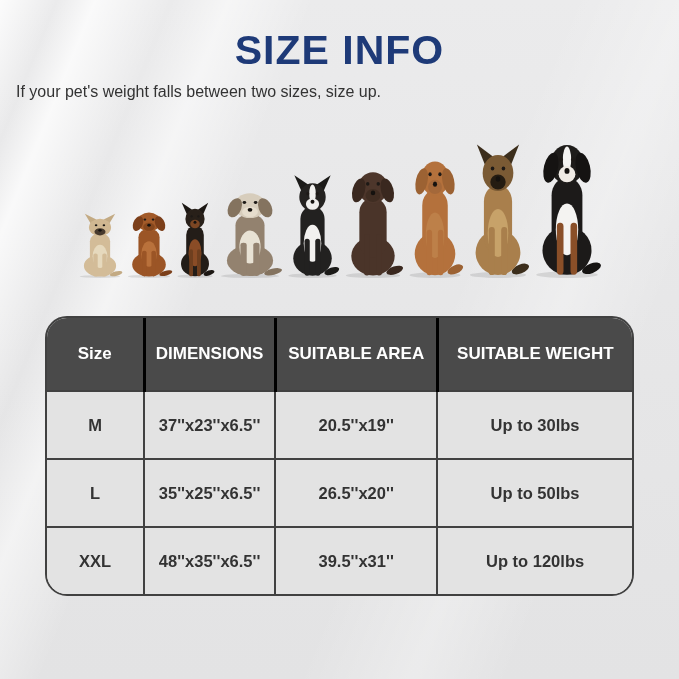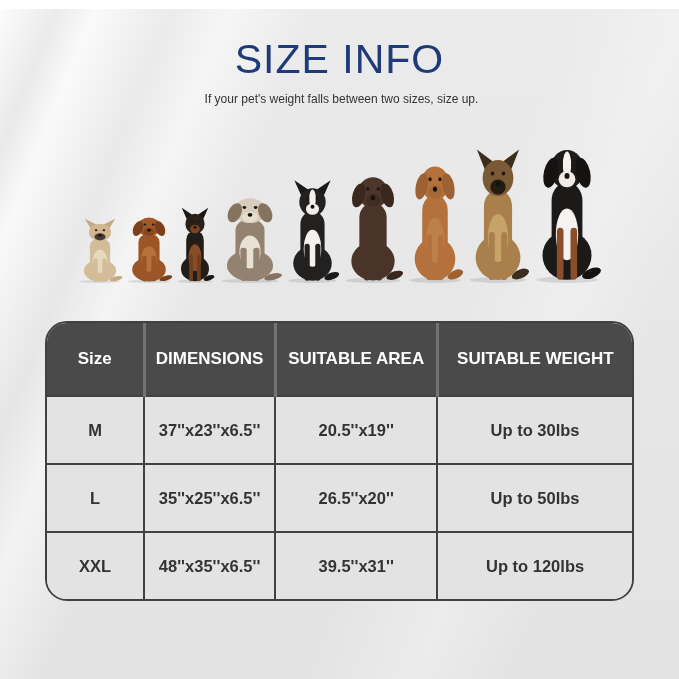--- a/index.html
+++ b/index.html
@@ -13,29 +13,28 @@
     background:
       linear-gradient(112deg,
         rgba(255,255,255,.85) 0%, rgba(255,255,255,0) 6%,
         rgba(255,255,255,.75) 10%, rgba(255,255,255,0) 18%,
         rgba(255,255,255,.55) 24%, rgba(255,255,255,0) 33%,
         rgba(255,255,255,0) 60%, rgba(255,255,255,.30) 72%,
         rgba(255,255,255,0) 82%),
       linear-gradient(180deg,#ebebec 0%,#e6e6e7 55%,#e3e3e4 100%);
   }
   .title{
-    margin:9px;padding-top:27px;
+    margin:0;padding-top:27px;
     text-align:center;
-    font-size:41px;font-weight:normal;letter-spacing:1px;
+    font-size:41px;font-weight:bold;letter-spacing:1px;
     color:var(--title-color,#1e3a78);
   }
   .subtitle{
-    margin:9px 0 0 4px;
-    text-align:center;
-    font-size:12px;color:#333;
+    margin:9px 0 0 16px;
+    font-size:16px;color:#333;
   }
   .dogs-row{
     margin-top:27px;
     height:150px;
     display:flex;
     align-items:flex-end;
     justify-content:center;
     gap:2px;
   }
   .dogs-row svg{display:block;flex:0 0 auto;}
@@ -55,21 +54,21 @@
   .size-table col.c0{width:16.6%;}
   .size-table col.c1{width:22.4%;}
   .size-table col.c2{width:27.7%;}
   .size-table col.c3{width:33.3%;}
   .size-table th{
     background:var(--header-bg,#4a4a4a);
     color:var(--header-fg,#ffffff);
     height:70px;
     font-size:17px;font-weight:bold;
     text-align:center;vertical-align:middle;
-    border-left:3px solid #737373;
+    border-left:3px solid #000000;
   }
   .size-table th:first-child{border-left:none;}
   .size-table td{
     background:var(--cell-bg,#e3e3e3);
     height:64px;
     font-size:16.5px;font-weight:bold;color:#333;
     text-align:center;vertical-align:middle;
     border-top:2px solid var(--border-color,#414141);
     border-left:2px solid var(--border-color,#414141);
   }

